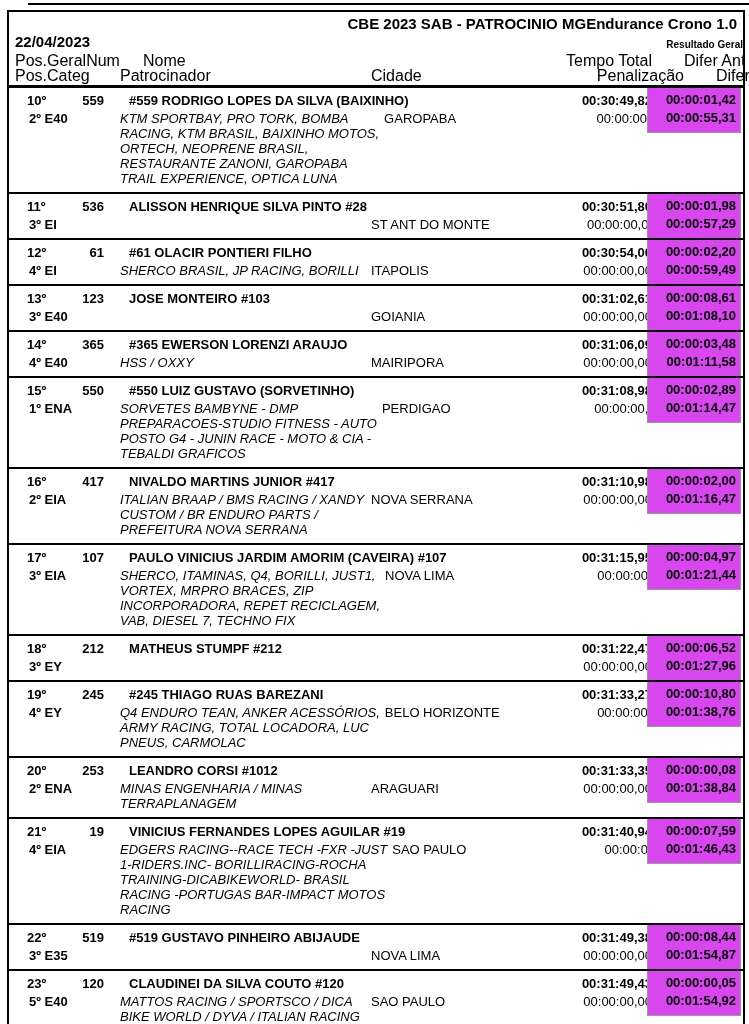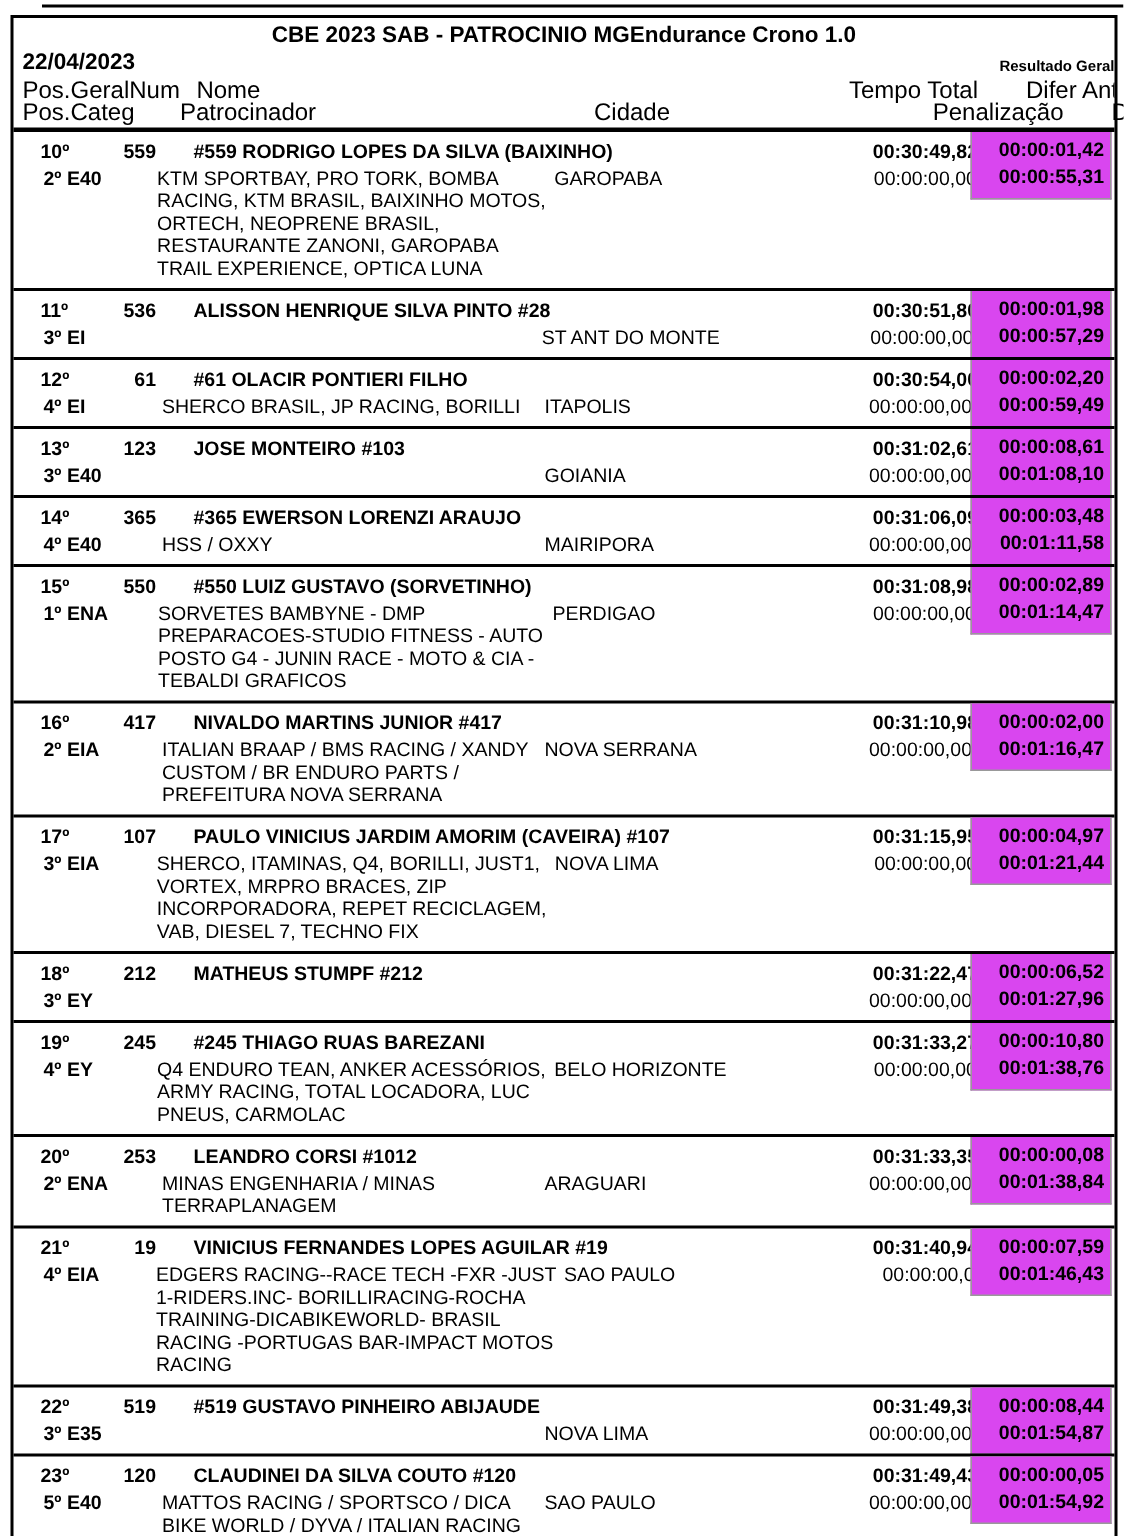--- a/index.html
+++ b/index.html
@@ -9,48 +9,48 @@
     position:relative;overflow:hidden;
     -webkit-font-smoothing:antialiased;
   }
   .top-rule{position:absolute;left:28px;top:3px;width:721px;height:2px;background:#000;}
   .sheet{
     position:absolute;left:7px;top:10px;width:734px;min-height:998px;
     border:2px solid #000;box-sizing:content-box;background:#fff;
   }
   
   .hdr{padding:3px 0 2px 0;border-bottom:3px solid #000;}
-  .hrow1{display:flex;justify-content:center;align-items:flex-start;
+  .hrow1{display:flex;justify-content:flex-end;align-items:flex-start;
     padding:0 6px;font-weight:bold;font-size:15px;line-height:18px;}
   .hrow2{position:relative;padding:0 6px;font-weight:bold;font-size:15px;line-height:18px;}
   .subtitle{position:absolute;left:0;right:0;top:3px;text-align:right;font-size:10px;}
   .colhead{font-size:16px;line-height:15px;margin-top:2px;}
   .chrow{display:flex;}
   .c1{flex:0 0 95px;display:flex;justify-content:space-between;padding-left:6px;box-sizing:border-box;}
-  .c1 .numlbl{margin-right:2px;}
+  .c1 .numlbl{margin-right:14px;}
   .cname{flex:1 1 auto;margin-left:9px;white-space:nowrap;}
   .csponsor{flex:0 0 246px;margin-left:16px;white-space:pre;}
-  .ccity{flex:0 0 120px;padding-left:5px;box-sizing:border-box;white-space:nowrap;margin-left:25px;}
+  .ccity{flex:0 0 120px;padding-left:5px;box-sizing:border-box;white-space:nowrap;}
   .ctempo{flex:0 0 170px;text-align:right;white-space:nowrap;}
   .cpen{flex:0 0 166px;text-align:right;white-space:nowrap;}
   .cdsp{flex:0 0 91px;padding-left:8px;box-sizing:border-box;overflow:hidden;white-space:nowrap;}
   .reg{font-weight:normal;padding-left:32px;}
   
   #blocks .block{position:relative;border-top:2px solid #000;padding:5px 0 6px 0;
     font-size:13px;line-height:15px;}
   #blocks .block:first-child{border-top:none;}
   .r1{display:flex;}
-  .r2{display:flex;margin-top:3px;justify-content:space-between;}
+  .r2{display:flex;margin-top:3px;}
   .posnum{flex:0 0 95px;display:flex;justify-content:space-between;
     padding-left:18px;box-sizing:border-box;font-weight:bold;}
   .rname{flex:1 1 auto;margin-left:25px;font-weight:bold;white-space:nowrap;}
   .rtempo{flex:0 0 170px;text-align:right;font-weight:bold;white-space:nowrap;}
   .dsp{flex:0 0 91px;}
   .rcateg{flex:0 0 95px;padding-left:20px;box-sizing:border-box;font-weight:bold;white-space:nowrap;}
-  .rsponsor{flex:0 0 246px;white-space:pre;}
+  .rsponsor{flex:0 0 246px;margin-left:16px;white-space:pre;font-style:italic;}
   .rcity{flex:0 0 120px;padding-left:5px;box-sizing:border-box;white-space:nowrap;}
   .rpen{flex:0 0 166px;text-align:right;white-space:nowrap;}
   .diferbox{
     position:absolute;top:0;right:2px;width:88px;height:40px;
     border:1px solid #999;border-top:none;background:#d946ef;
     padding:4px 4px 0 0;box-sizing:content-box;text-align:right;
   }
   .dval{font-weight:bold;line-height:15px;white-space:nowrap;}
   .dval + .dval{margin-top:3px;}
 </style>

